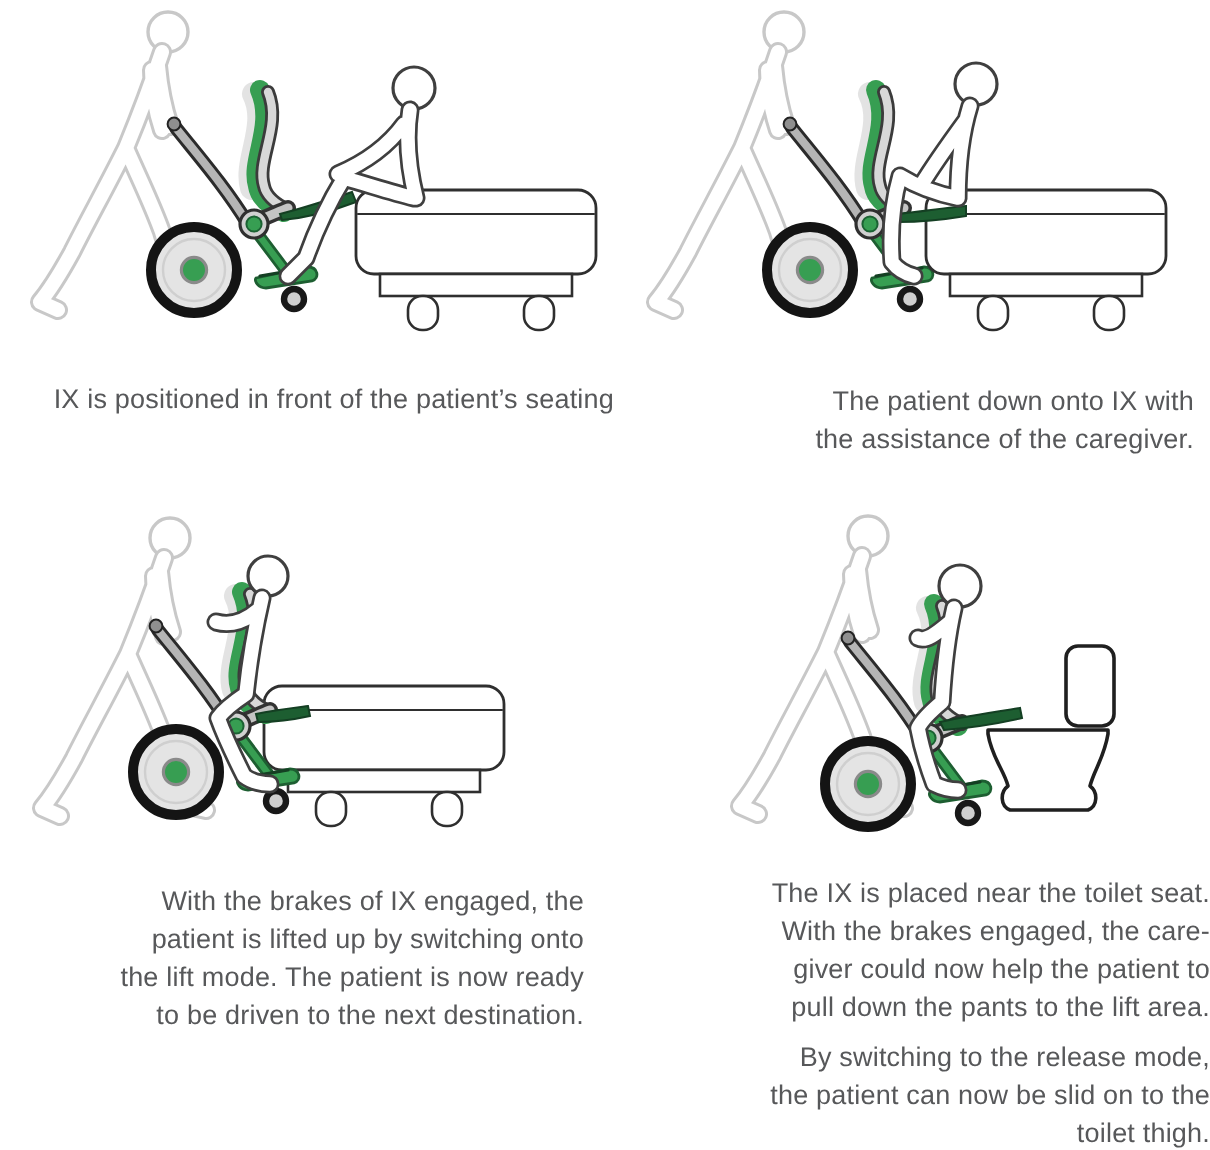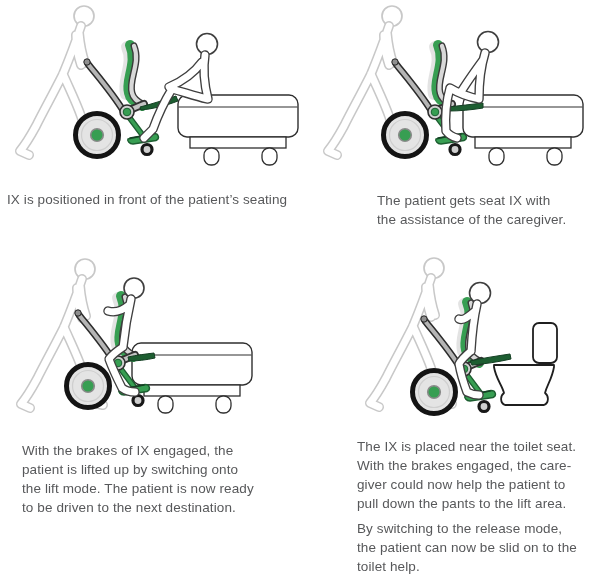--- a/index.html
+++ b/index.html
@@ -1,19 +1,19 @@
 <!DOCTYPE html>
 <html><head>
 <meta charset="utf-8">
 <style>
   html,body{margin:0;padding:0;background:#ffffff;}
   #stage{position:relative;width:605px;height:575px;background:#ffffff;overflow:hidden;
          font-family:"Liberation Sans","DejaVu Sans",sans-serif;}
   .caption{position:absolute;color:#57585a;font-size:13.5px;line-height:19px;
-           white-space:pre-line;letter-spacing:0.1px;}
+           white-space:pre-line;letter-spacing:0.1px;text-align:right;}
   svg{position:absolute;display:block;}
   .f{fill:none;stroke-linecap:round;stroke-linejoin:round;}
 </style>
 </head>
 <body>
 
 <div id="stage">
 
   <svg width="0" height="0" style="position:absolute" aria-hidden="true">
     <defs>
@@ -132,30 +132,30 @@
     <path d="M150,106 C163,103 177,101 190,99 L191,104 C178,107 164,109 152,110 Z" fill="#1d5e31" stroke="#143f23" stroke-width="1"></path>
     <g>
       <circle cx="160" cy="38" r="10.5" fill="#fff" stroke="#3f3f3f" stroke-width="1.6"></circle>
       <path class="f" stroke="#3f3f3f" stroke-width="9.5" d="M157,49 C154,62 152,79 151,96 M155,56 C148,62 143,66 139,64 M151,96 C145,101 141,105 139,109 C141,120 144,129 147,137 C151,139 155,140 159,140"></path>
       <path class="f" stroke="#ffffff" stroke-width="6.8" d="M157,49 C154,62 152,79 151,96 M155,56 C148,62 143,66 139,64 M151,96 C145,101 141,105 139,109 C141,120 144,129 147,137 C151,139 155,140 159,140"></path>
     </g>
   </svg>
 
   <div class="caption" style="left:7px;top:190px;width:300px">IX is positioned in front of the patient’s seating</div>
 
-  <div class="caption" style="left:377px;top:191px;width:220px">The patient gets seat IX with
+  <div class="caption" style="left:377px;top:191px;width:220px">The patient down onto IX with
 the assistance of the caregiver.</div>
 
   <div class="caption" style="left:22px;top:441px;width:270px">With the brakes of IX engaged, the
 patient is lifted up by switching onto
 the lift mode. The patient is now ready
 to be driven to the next destination.</div>
 
   <div class="caption" style="left:357px;top:437px;width:248px">The IX is placed near the toilet seat.
 With the brakes engaged, the care-
 giver could now help the patient to
 pull down the pants to the lift area.</div>
 
   <div class="caption" style="left:357px;top:519px;width:248px">By switching to the release mode,
 the patient can now be slid on to the
-toilet help.</div>
+toilet thigh.</div>
 
 </div>
 
 </body></html>

